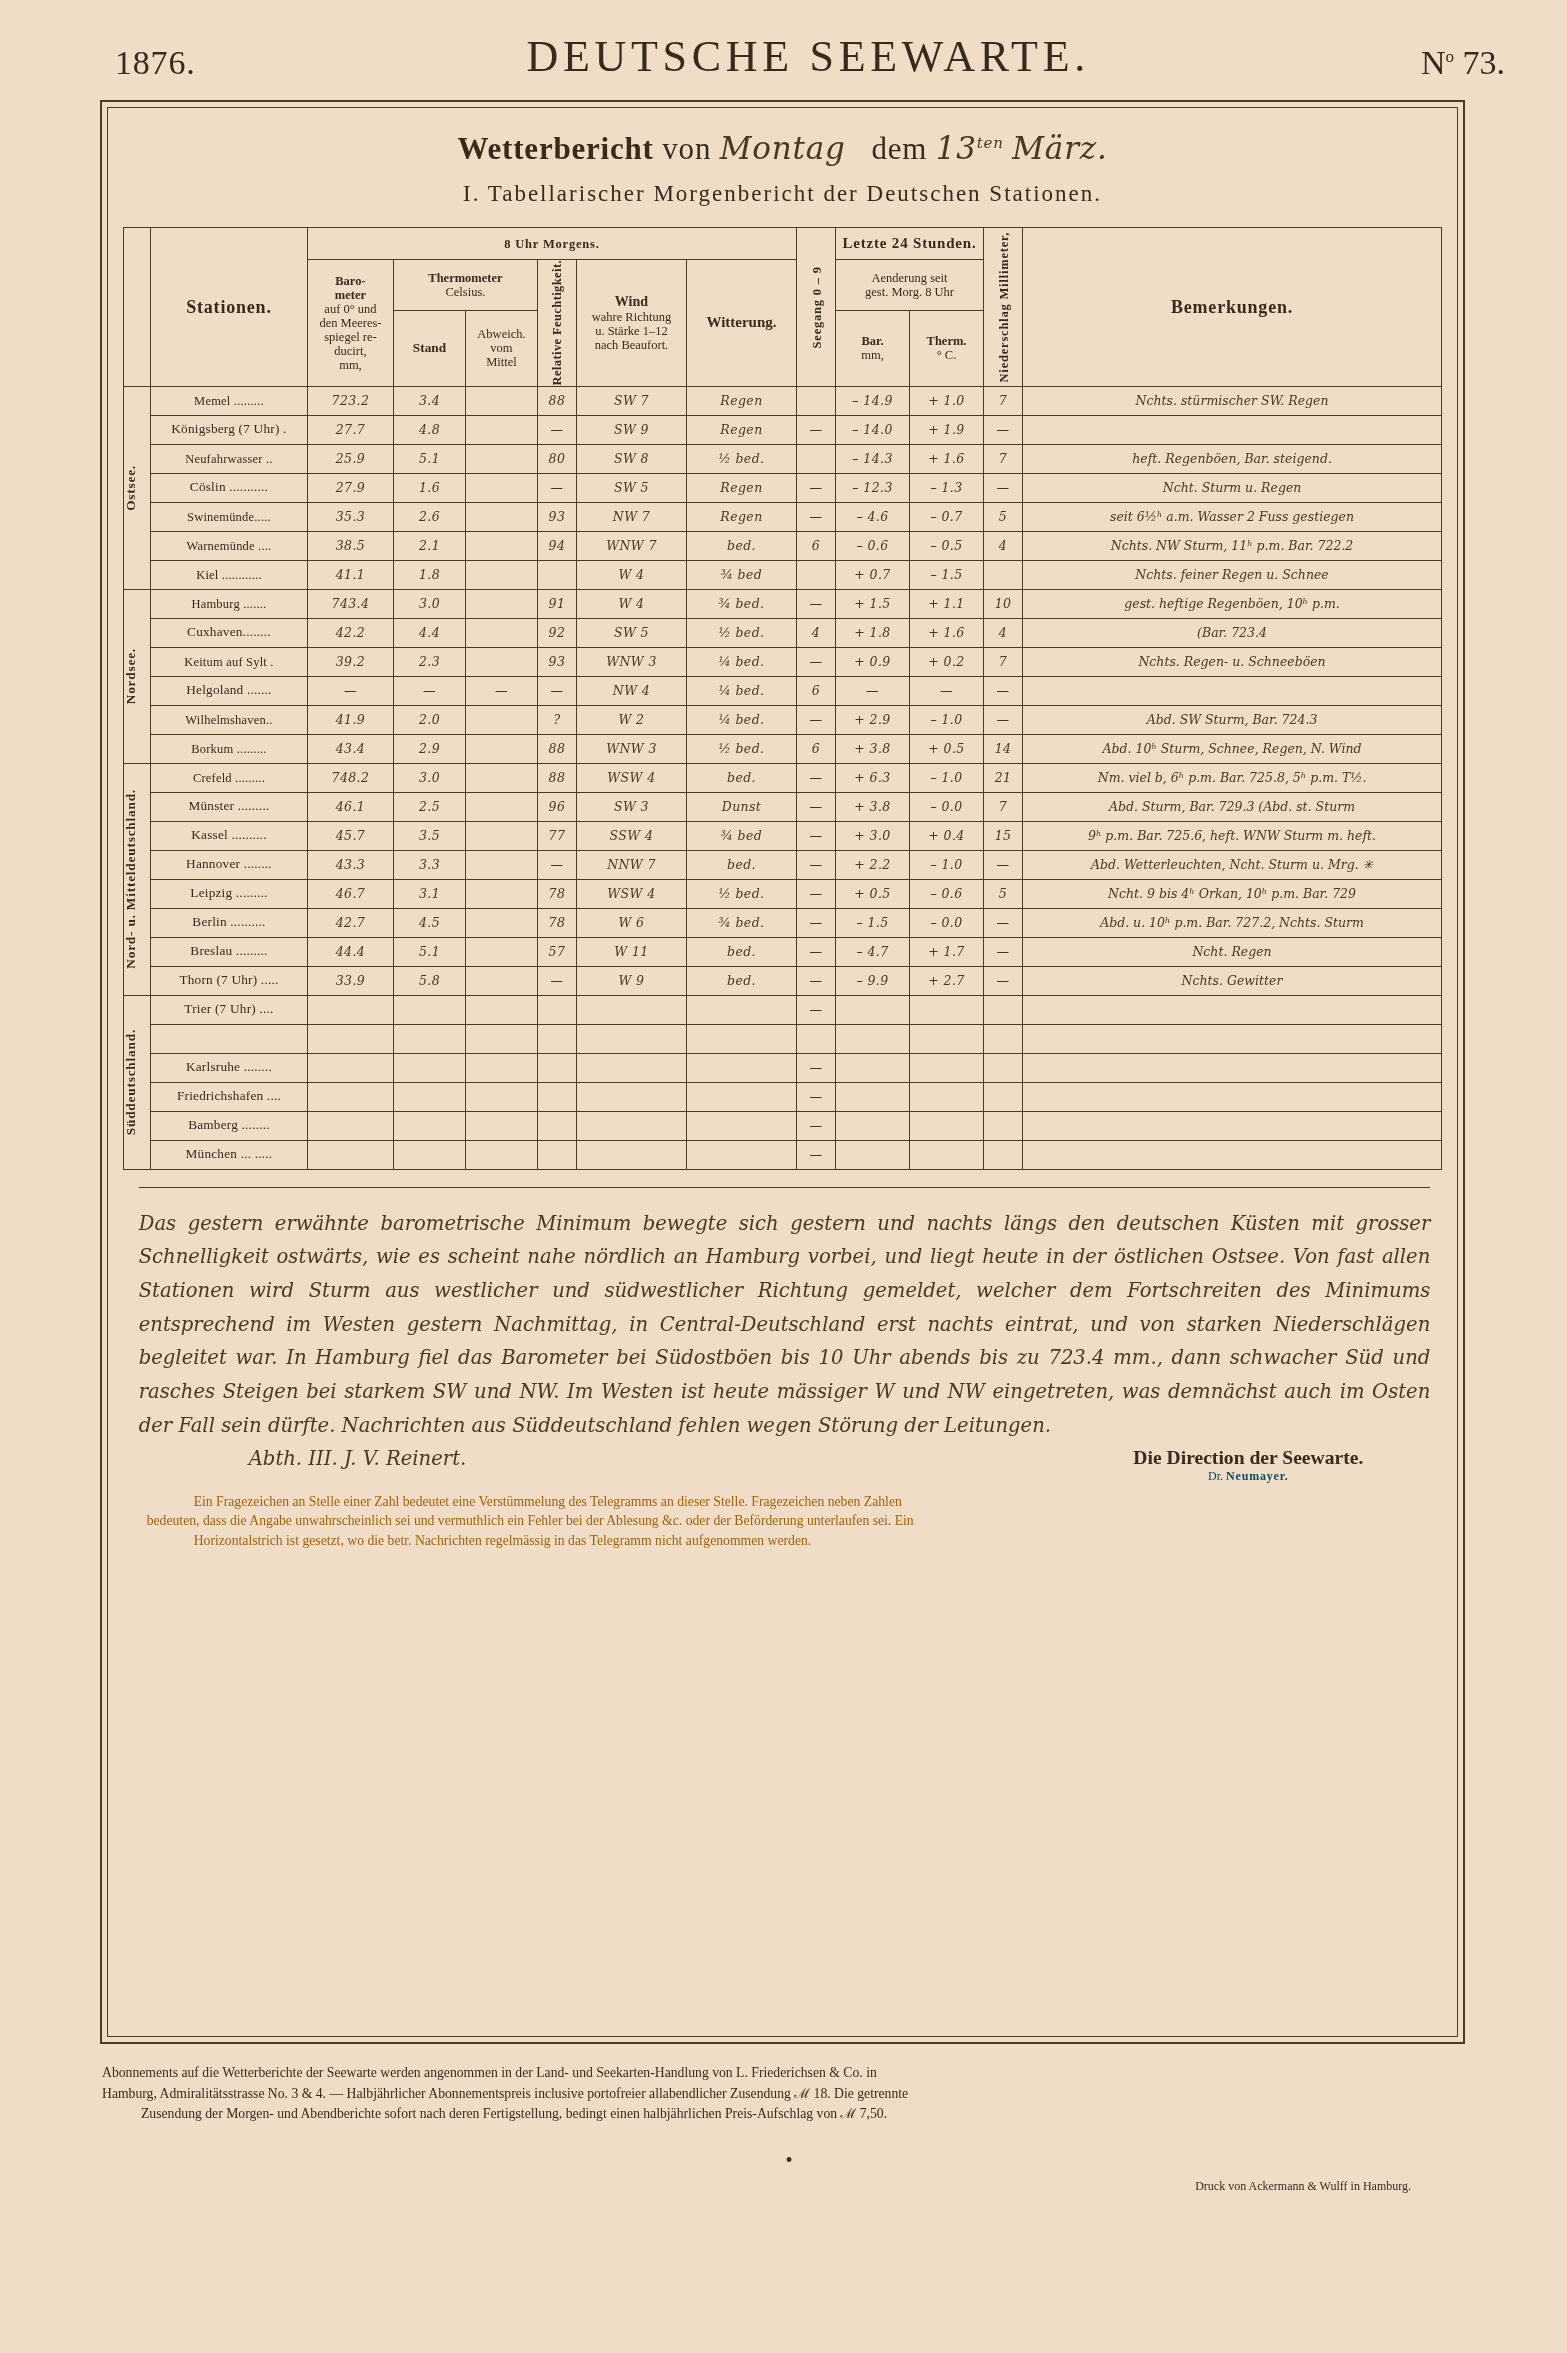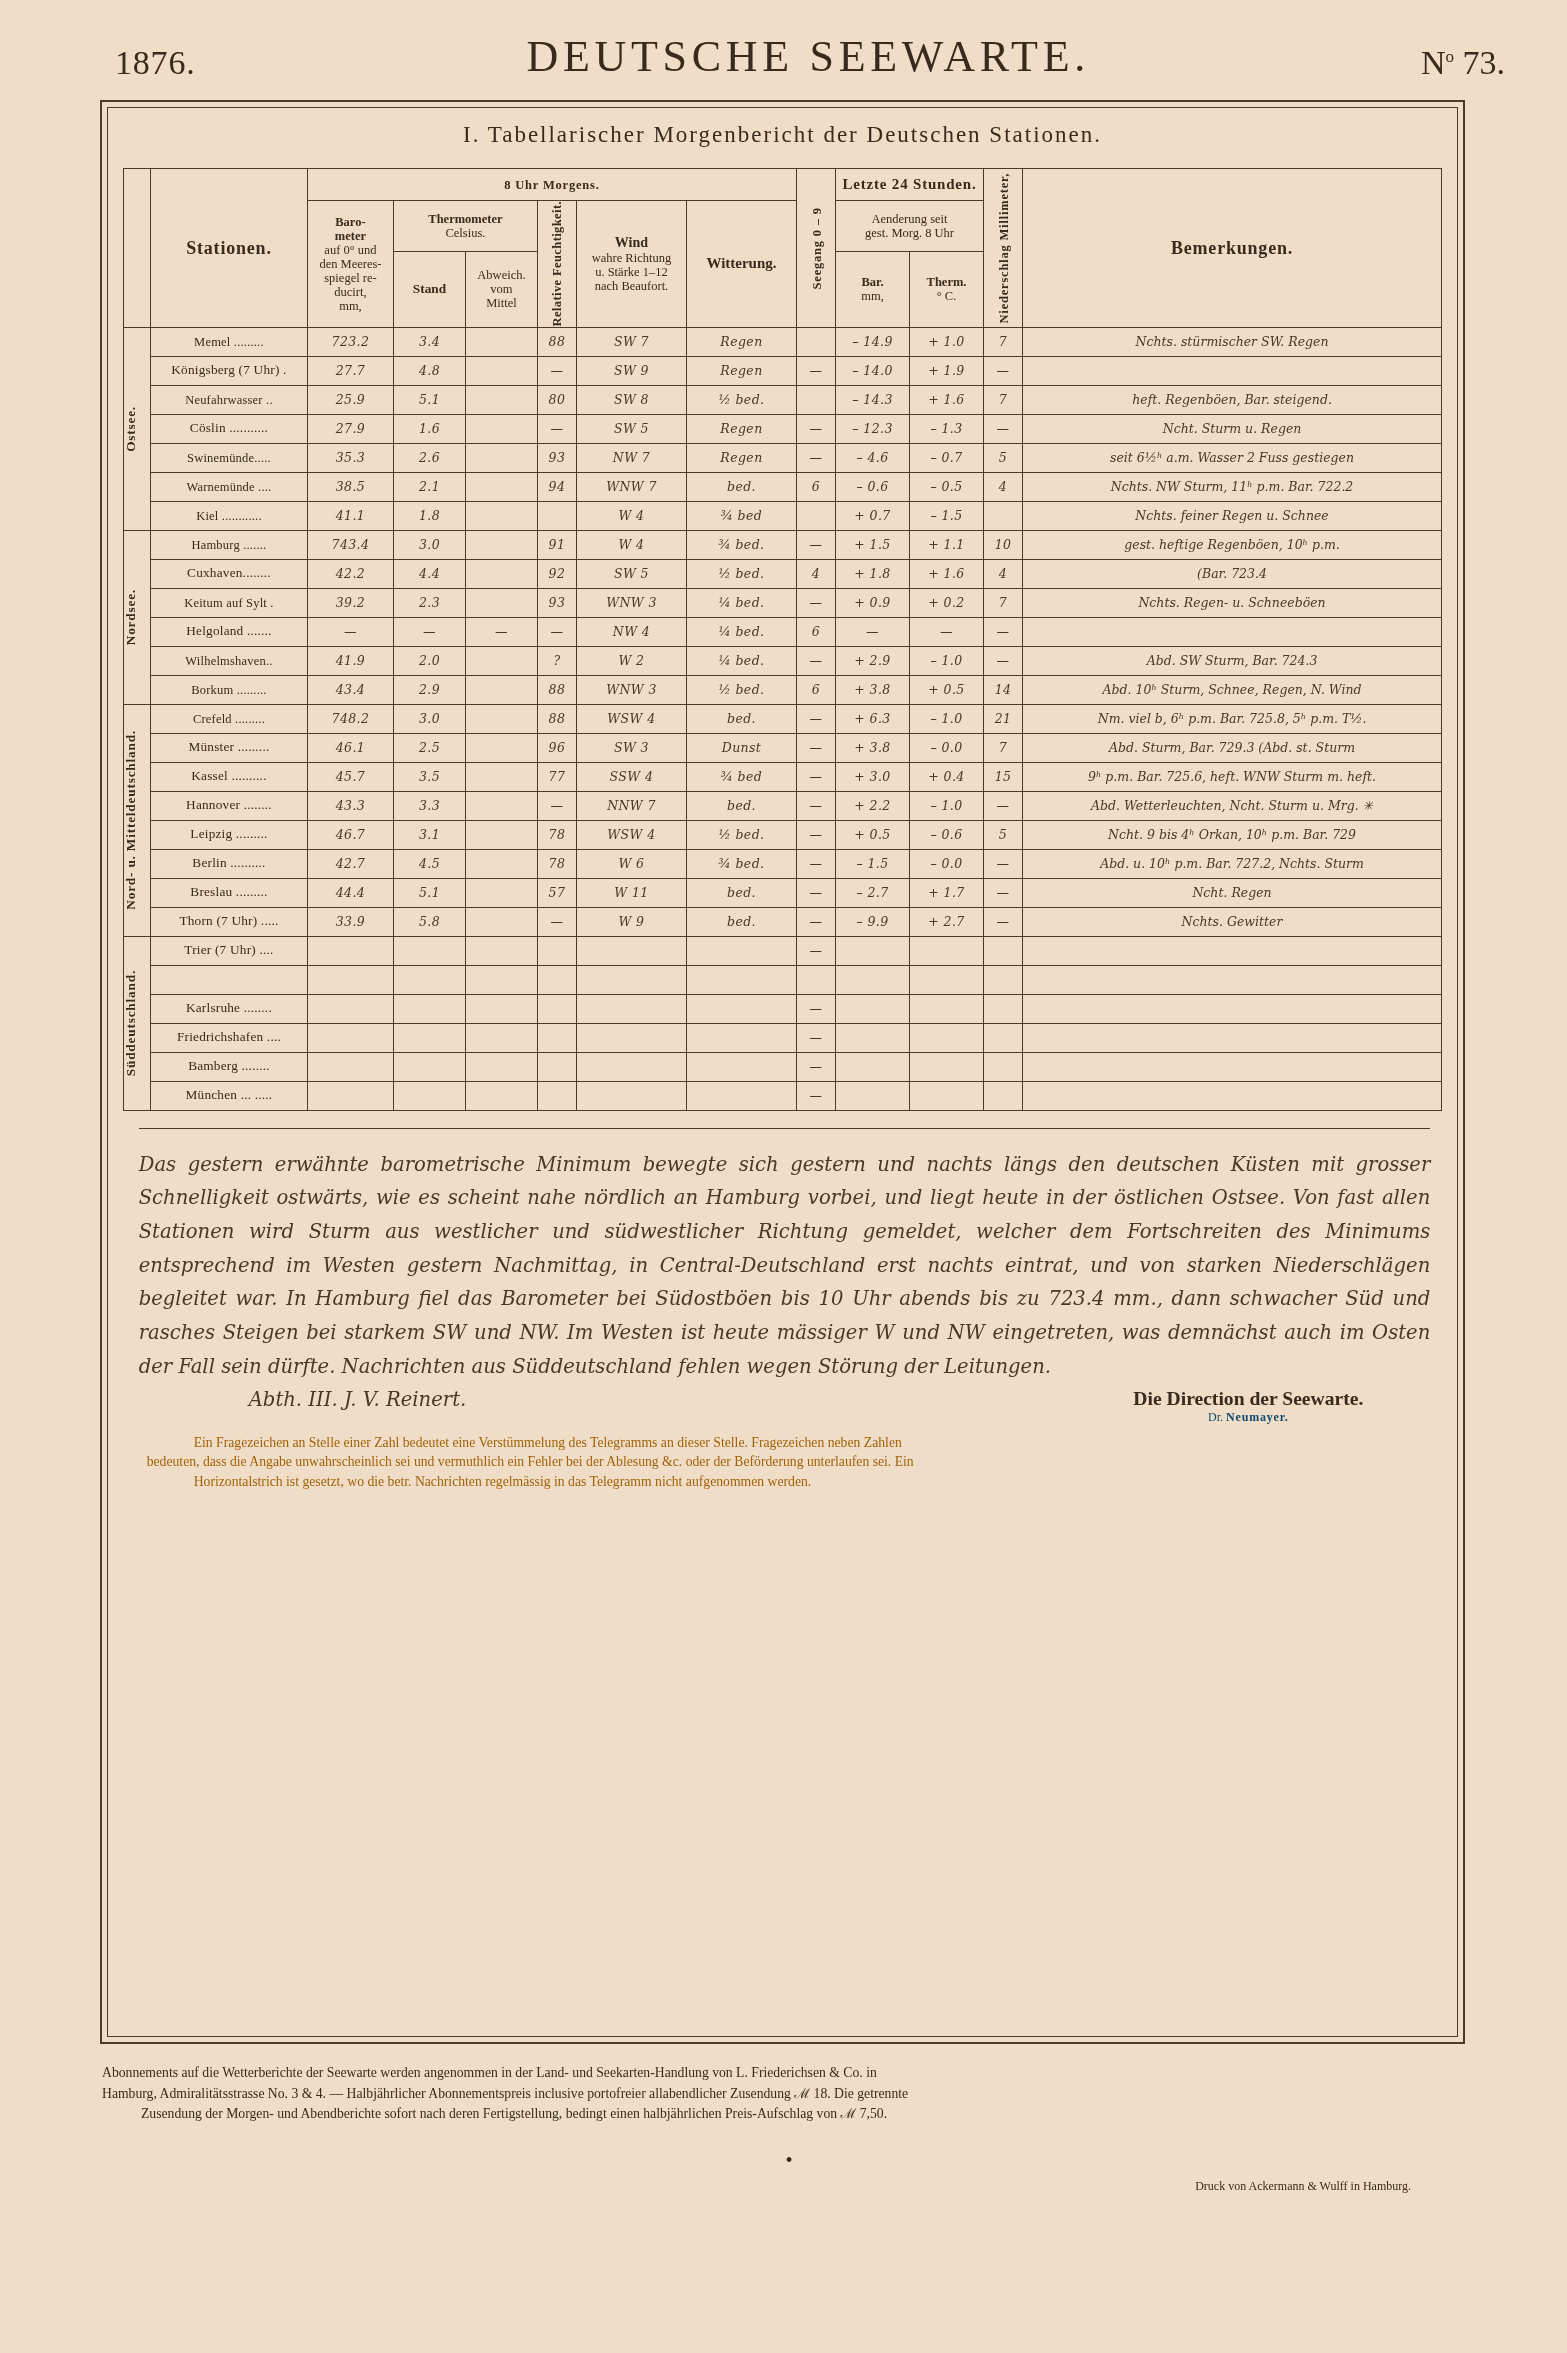--- a/index.html
+++ b/index.html
@@ -120,20 +120,29 @@
     <div class="masthead">DEUTSCHE SEEWARTE.</div>
     <div class="issue">
       <span>N</span><sup>o</sup>
       <span>73.</span>
     </div>
   </div>
 
   <div class="frame">
    <div class="frame-inner">
 
+    <div class="title1">
+      <span class="bold">Wetterbericht</span>
+      <span>von</span>
+      <span class="hand">Montag</span>
+      &nbsp;
+      <span>dem</span>
+      <span class="hand">13</span><sup class="hand">ten</sup>
+      <span class="hand">März.</span>
+    </div>
     <div class="title2">I.   Tabellarischer Morgenbericht der Deutschen Stationen.</div>
 
     <table class="main">
       <colgroup>
         <col style="width:27px">
             <col style="width:157px">
         <col style="width:86px">
             <col style="width:72px">
             <col style="width:72px">
         <col style="width:39px">
@@ -481,21 +490,21 @@
             </tr>
             <tr class="datarow">
               <td class="station small">Breslau .........</td>
               <td class="val">44.4</td>
               <td class="val">5.1</td>
               <td class="val"></td>
               <td class="val">57</td>
               <td class="val">W  11</td>
               <td class="val">bed.</td>
               <td class="val">—</td>
-              <td class="val">– 2.7</td>
+              <td class="val">– 4.7</td>
               <td class="val">+ 1.7</td>
               <td class="val">—</td>
               <td class="rem">Ncht. Regen</td>
             </tr>
             <tr class="datarow">
               <td class="station small">Thorn (7 Uhr) .....</td>
               <td class="val">33.9</td>
               <td class="val">5.8</td>
               <td class="val"></td>
               <td class="val">—</td>

